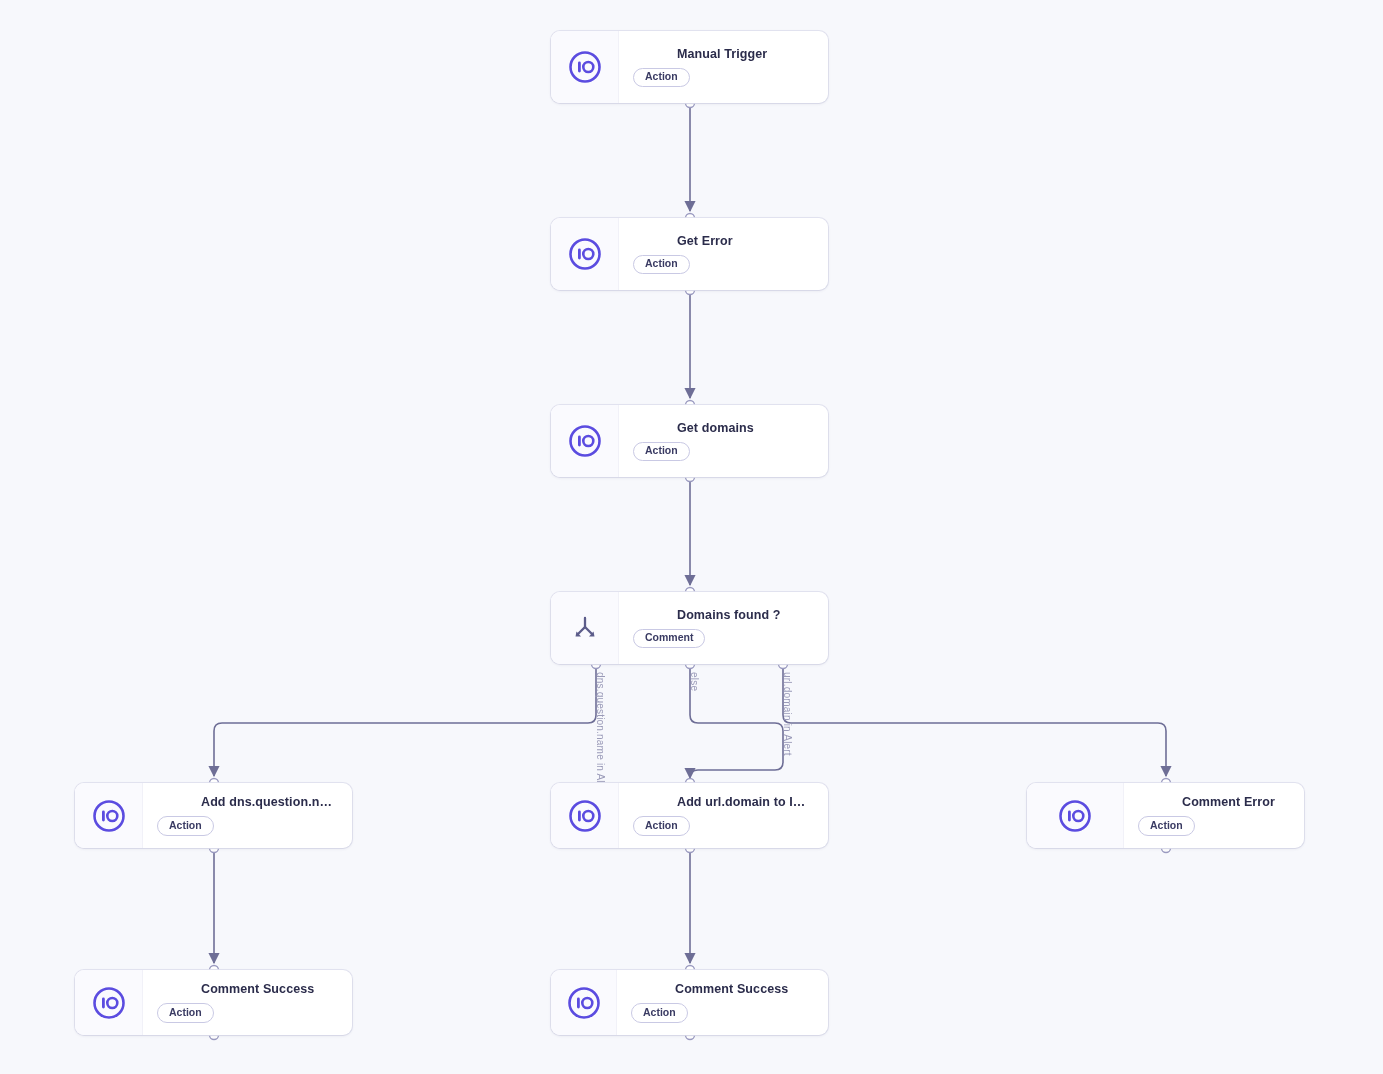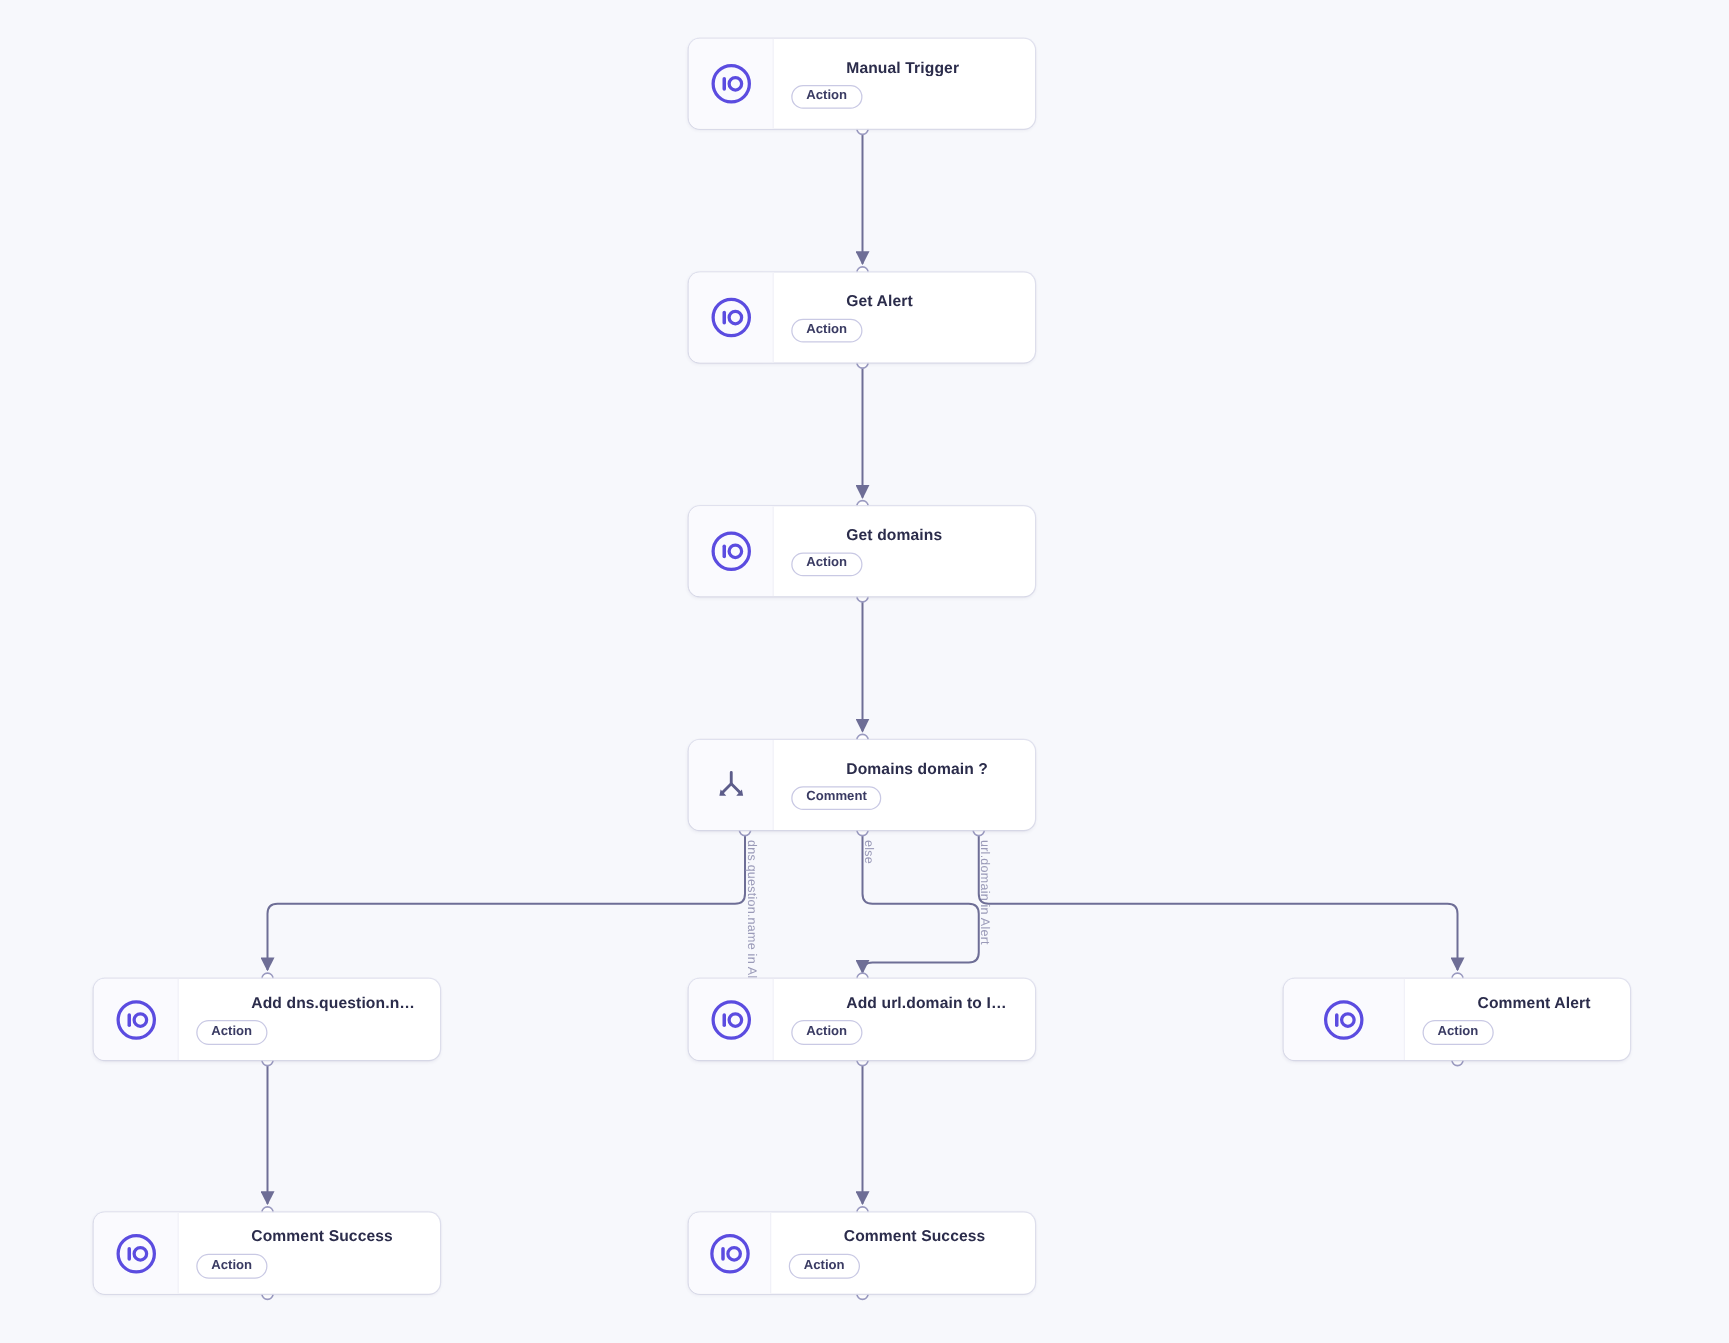--- a/index.html
+++ b/index.html
@@ -169,21 +169,21 @@
 
   <div class="node" style="left:551px; top:218px; width:277px; height:72px;">
     <div class="node-icon" style="width:67px;">
       <svg class="icon-io" width="34" height="34" viewBox="0 0 34 34">
         <circle cx="17" cy="17" r="14.5" fill="none" stroke="#5b4ce0" stroke-width="2.6"></circle>
         <rect x="10" y="11.5" width="2.8" height="11" rx="1.4" fill="#5b4ce0"></rect>
         <circle cx="20.3" cy="17" r="5" fill="none" stroke="#5b4ce0" stroke-width="2.6"></circle>
       </svg>
     </div>
     <div class="node-body">
-      <div class="node-title">Get Alert</div>
+      <div class="node-title">Get Error</div>
       <div class="node-badge">Action</div>
     </div>
   </div>
 
   <div class="node" style="left:551px; top:405px; width:277px; height:72px;justify-content:center;">
     <div class="node-icon" style="width:67px;">
       <svg class="icon-io" width="34" height="34" viewBox="0 0 34 34">
         <circle cx="17" cy="17" r="14.5" fill="none" stroke="#5b4ce0" stroke-width="2.6"></circle>
         <rect x="10" y="11.5" width="2.8" height="11" rx="1.4" fill="#5b4ce0"></rect>
         <circle cx="20.3" cy="17" r="5" fill="none" stroke="#5b4ce0" stroke-width="2.6"></circle>
@@ -198,21 +198,21 @@
   <div class="node" style="left:551px; top:592px; width:277px; height:72px;">
     <div class="node-icon" style="width:67px;">
       <svg class="icon-split" width="28" height="28" viewBox="0 0 28 28">
         <path d="M 14 4 L 14 13 L 7 20" fill="none" stroke="#5c5c8a" stroke-width="2.3" stroke-linecap="round"></path>
         <path d="M 14 13 L 21 20" fill="none" stroke="#5c5c8a" stroke-width="2.3" stroke-linecap="round"></path>
         <path d="M 4.5 22.5 L 10 22.5 L 5.5 17.5 Z" fill="#5c5c8a"></path>
         <path d="M 23.5 22.5 L 18 22.5 L 22.5 17.5 Z" fill="#5c5c8a"></path>
       </svg>
     </div>
     <div class="node-body">
-      <div class="node-title">Domains domain ?</div>
+      <div class="node-title">Domains found ?</div>
       <div class="node-badge">Comment</div>
     </div>
   </div>
 
   <div class="node" style="left:75px; top:783px; width:277px; height:65px;">
     <div class="node-icon" style="width:67px;">
       <svg class="icon-io" width="34" height="34" viewBox="0 0 34 34">
         <circle cx="17" cy="17" r="14.5" fill="none" stroke="#5b4ce0" stroke-width="2.6"></circle>
         <rect x="10" y="11.5" width="2.8" height="11" rx="1.4" fill="#5b4ce0"></rect>
         <circle cx="20.3" cy="17" r="5" fill="none" stroke="#5b4ce0" stroke-width="2.6"></circle>
@@ -240,21 +240,21 @@
 
   <div class="node" style="left:1027px; top:783px; width:277px; height:65px;">
     <div class="node-icon" style="width:96px;">
       <svg class="icon-io" width="34" height="34" viewBox="0 0 34 34">
         <circle cx="17" cy="17" r="14.5" fill="none" stroke="#5b4ce0" stroke-width="2.6"></circle>
         <rect x="10" y="11.5" width="2.8" height="11" rx="1.4" fill="#5b4ce0"></rect>
         <circle cx="20.3" cy="17" r="5" fill="none" stroke="#5b4ce0" stroke-width="2.6"></circle>
       </svg>
     </div>
     <div class="node-body">
-      <div class="node-title">Comment Alert</div>
+      <div class="node-title">Comment Error</div>
       <div class="node-badge">Action</div>
     </div>
   </div>
 
   <div class="node" style="left:75px; top:970px; width:277px; height:65px;">
     <div class="node-icon" style="width:67px;">
       <svg class="icon-io" width="34" height="34" viewBox="0 0 34 34">
         <circle cx="17" cy="17" r="14.5" fill="none" stroke="#5b4ce0" stroke-width="2.6"></circle>
         <rect x="10" y="11.5" width="2.8" height="11" rx="1.4" fill="#5b4ce0"></rect>
         <circle cx="20.3" cy="17" r="5" fill="none" stroke="#5b4ce0" stroke-width="2.6"></circle>

